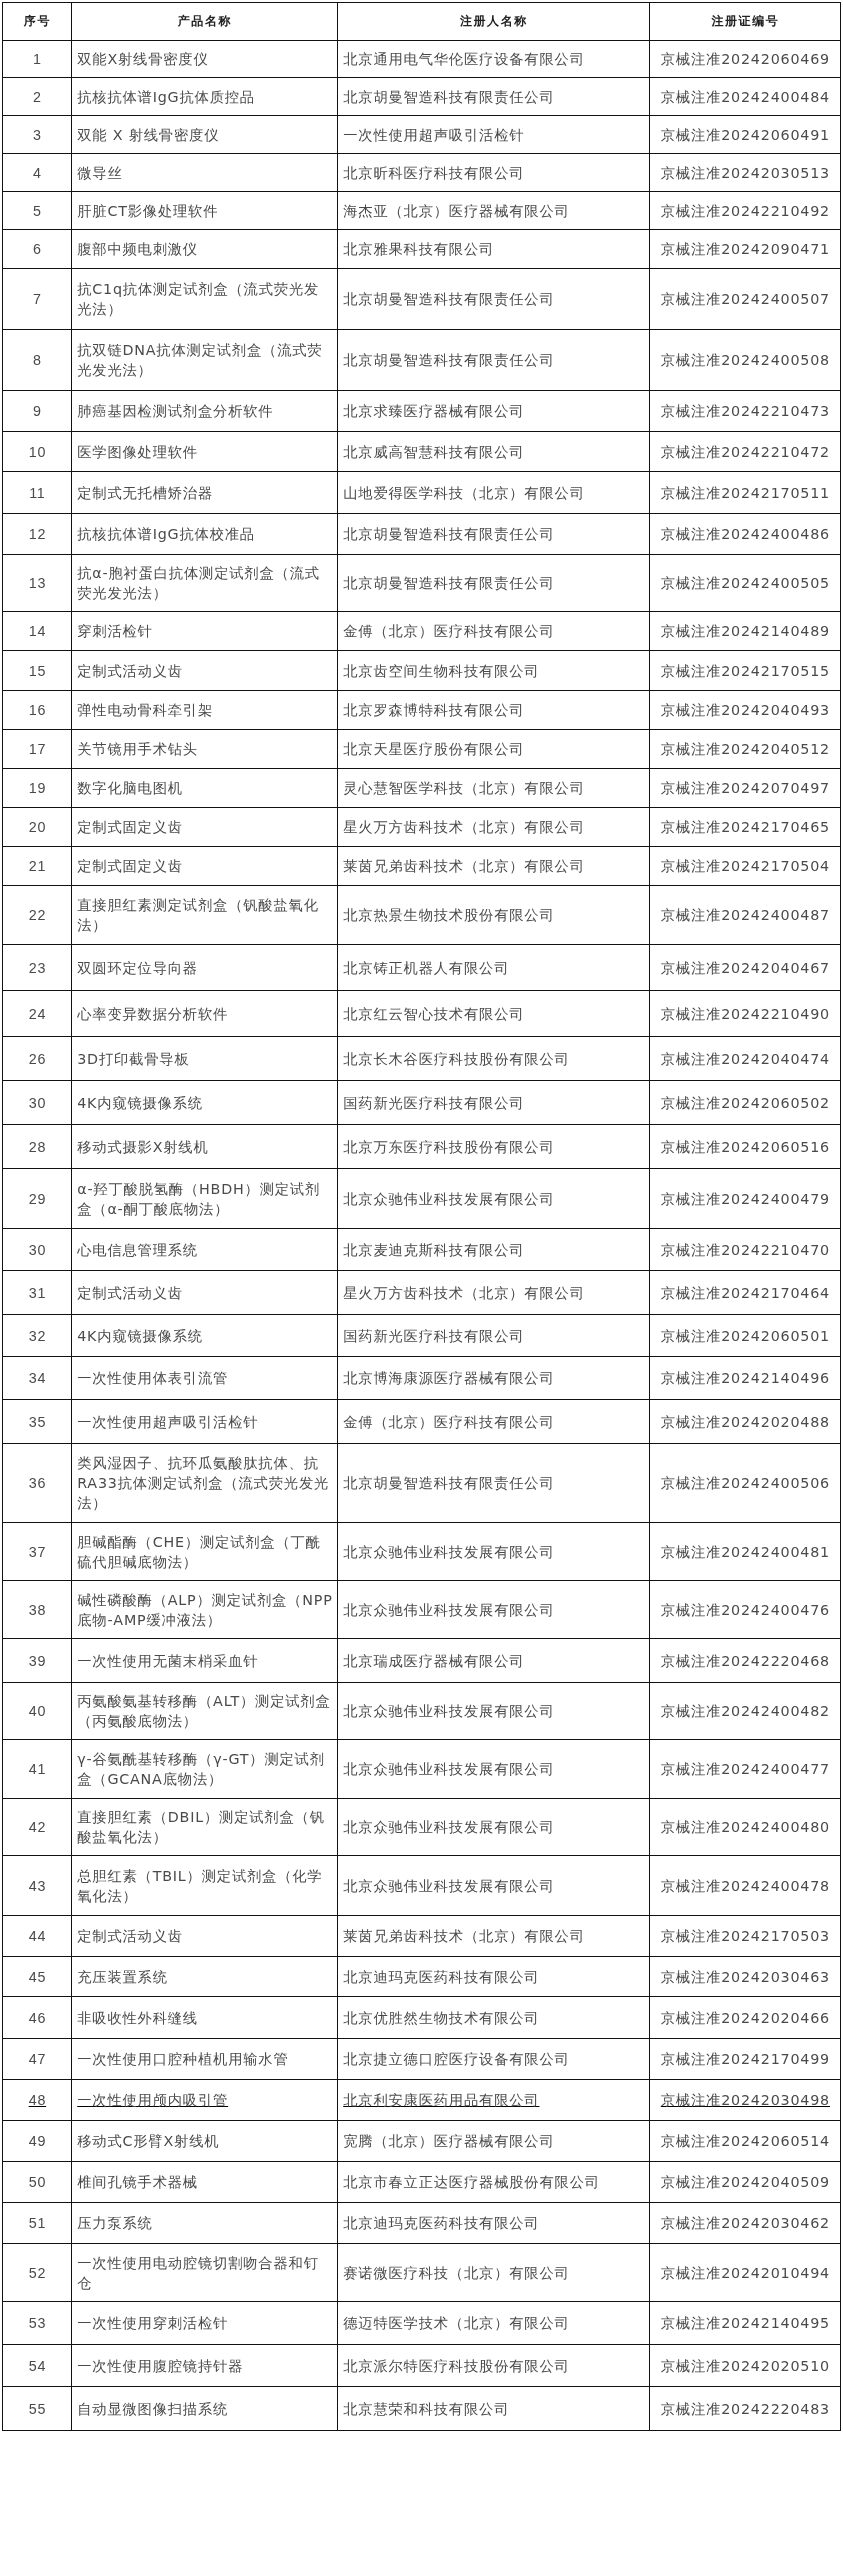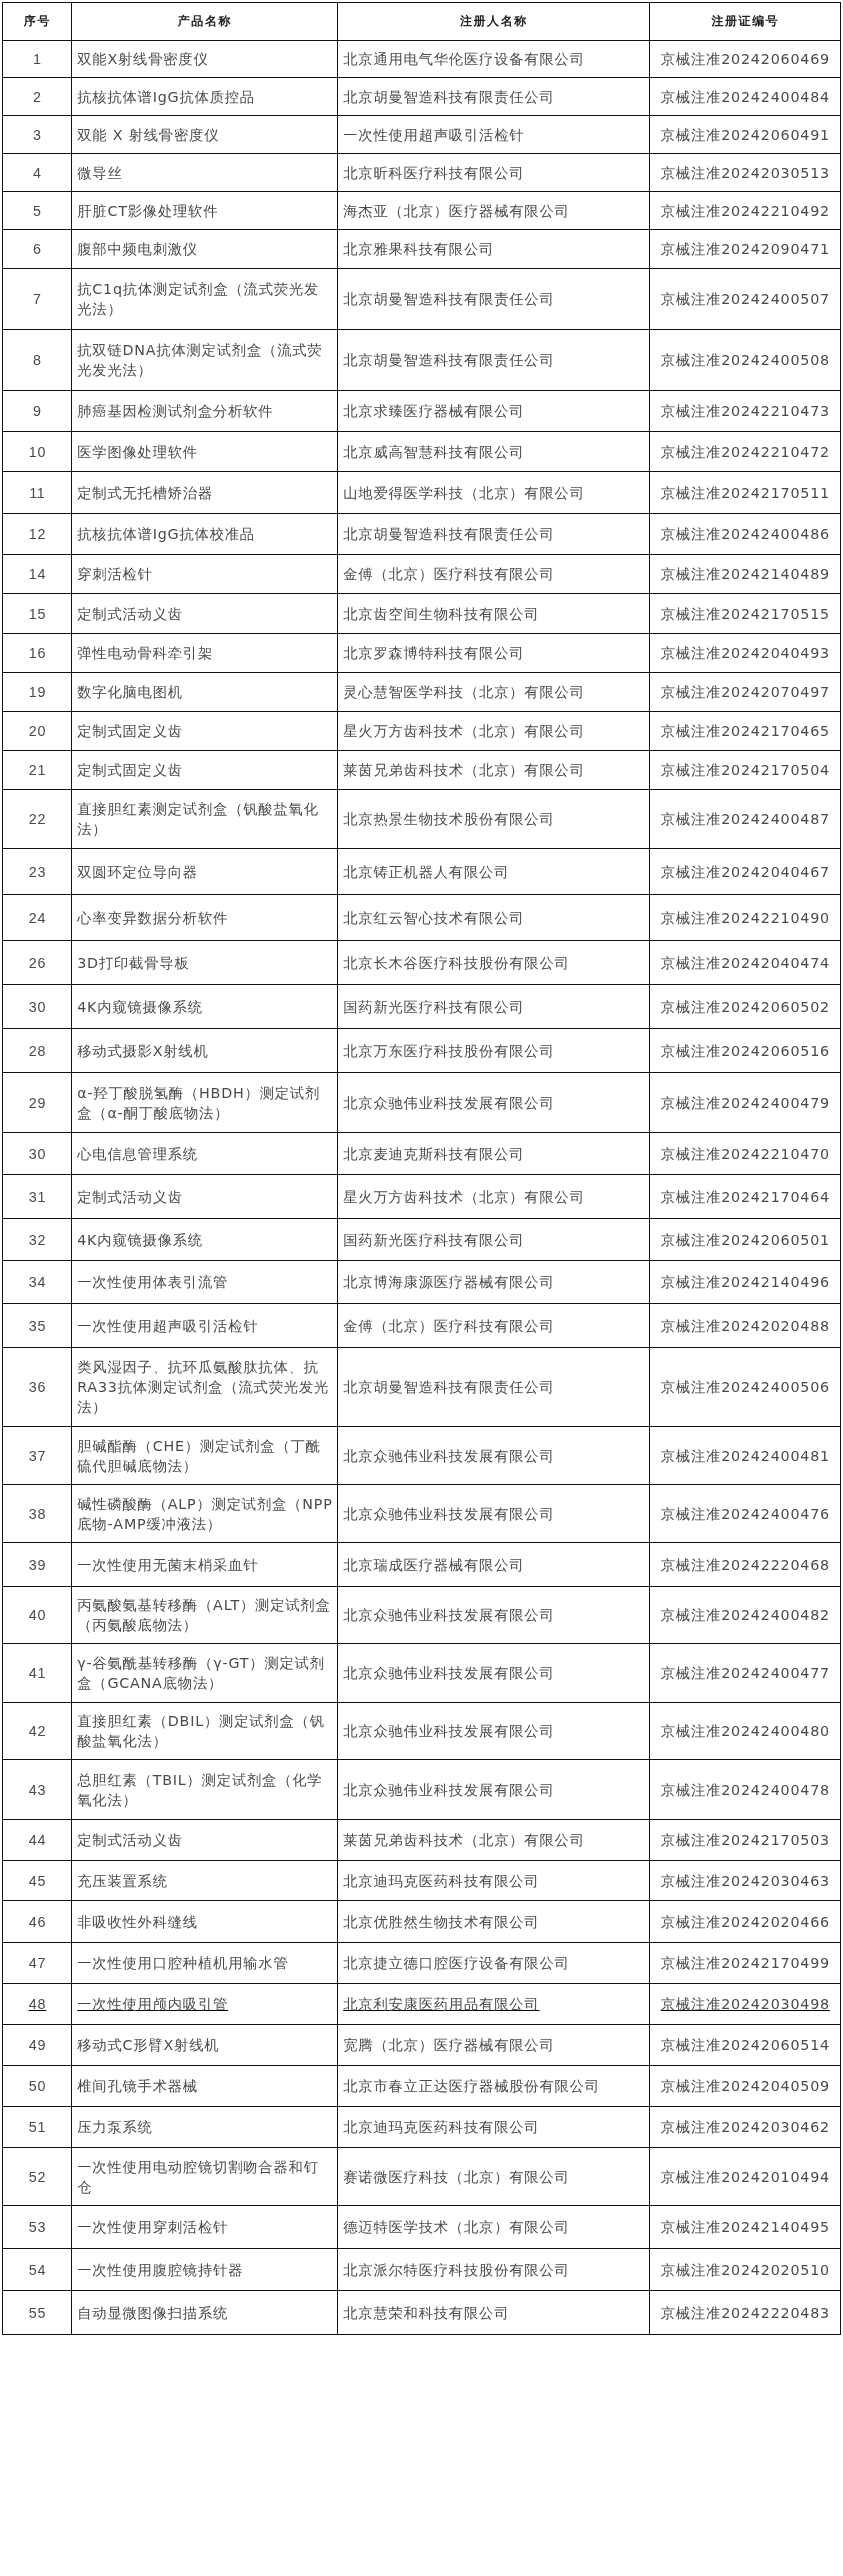--- a/index.html
+++ b/index.html
@@ -110,39 +110,51 @@
         <td class="c-prod">定制式无托槽矫治器</td>
         <td class="c-reg">山地爱得医学科技（北京）有限公司</td>
         <td class="c-cert">京械注准20242170511</td>
       </tr>
       <tr style="height: 41px;">
         <td class="c-no">12</td>
         <td class="c-prod">抗核抗体谱IgG抗体校准品</td>
         <td class="c-reg">北京胡曼智造科技有限责任公司</td>
         <td class="c-cert">京械注准20242400486</td>
       </tr>
+      <tr style="height: 57px;">
+        <td class="c-no">13</td>
+        <td class="c-prod">抗α-胞衬蛋白抗体测定试剂盒（流式荧光发光法）</td>
+        <td class="c-reg">北京胡曼智造科技有限责任公司</td>
+        <td class="c-cert">京械注准20242400505</td>
+      </tr>
       <tr style="height: 39px;">
         <td class="c-no">14</td>
         <td class="c-prod">穿刺活检针</td>
         <td class="c-reg">金傅（北京）医疗科技有限公司</td>
         <td class="c-cert">京械注准20242140489</td>
       </tr>
       <tr style="height: 40px;">
         <td class="c-no">15</td>
         <td class="c-prod">定制式活动义齿</td>
         <td class="c-reg">北京齿空间生物科技有限公司</td>
         <td class="c-cert">京械注准20242170515</td>
       </tr>
       <tr style="height: 39px;">
         <td class="c-no">16</td>
         <td class="c-prod">弹性电动骨科牵引架</td>
         <td class="c-reg">北京罗森博特科技有限公司</td>
         <td class="c-cert">京械注准20242040493</td>
       </tr>
       <tr style="height: 39px;">
+        <td class="c-no">17</td>
+        <td class="c-prod">关节镜用手术钻头</td>
+        <td class="c-reg">北京天星医疗股份有限公司</td>
+        <td class="c-cert">京械注准20242040512</td>
+      </tr>
+      <tr style="height: 39px;">
         <td class="c-no">19</td>
         <td class="c-prod">数字化脑电图机</td>
         <td class="c-reg">灵心慧智医学科技（北京）有限公司</td>
         <td class="c-cert">京械注准20242070497</td>
       </tr>
       <tr style="height: 39px;">
         <td class="c-no">20</td>
         <td class="c-prod">定制式固定义齿</td>
         <td class="c-reg">星火万方齿科技术（北京）有限公司</td>
         <td class="c-cert">京械注准20242170465</td>

